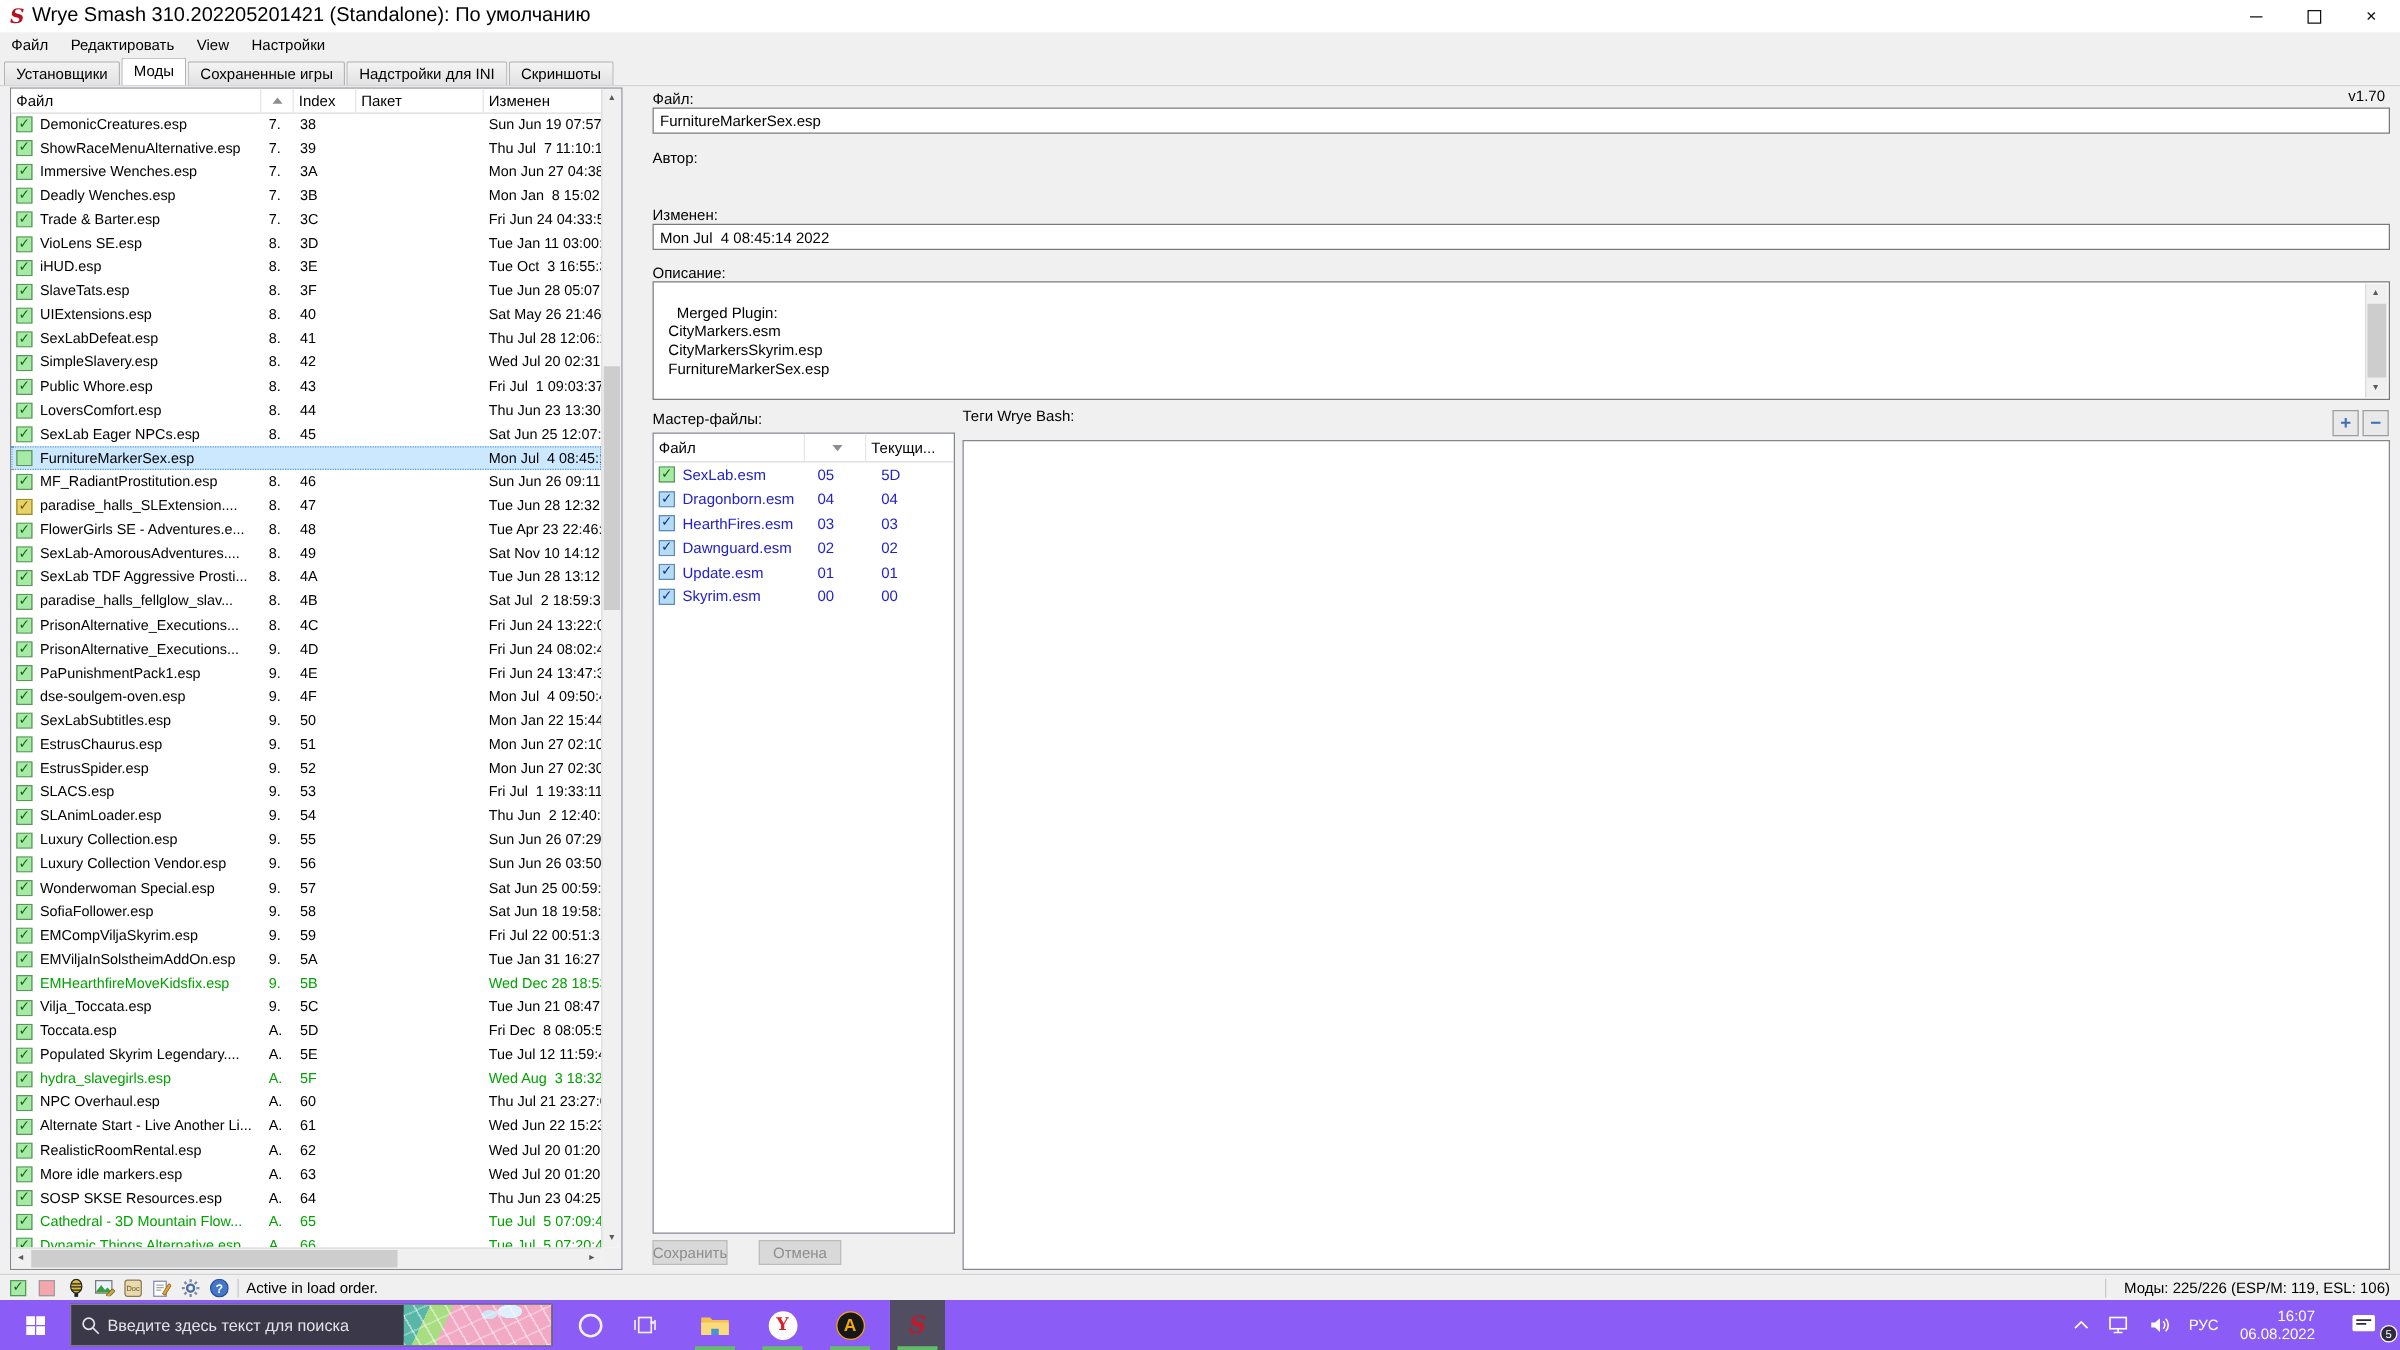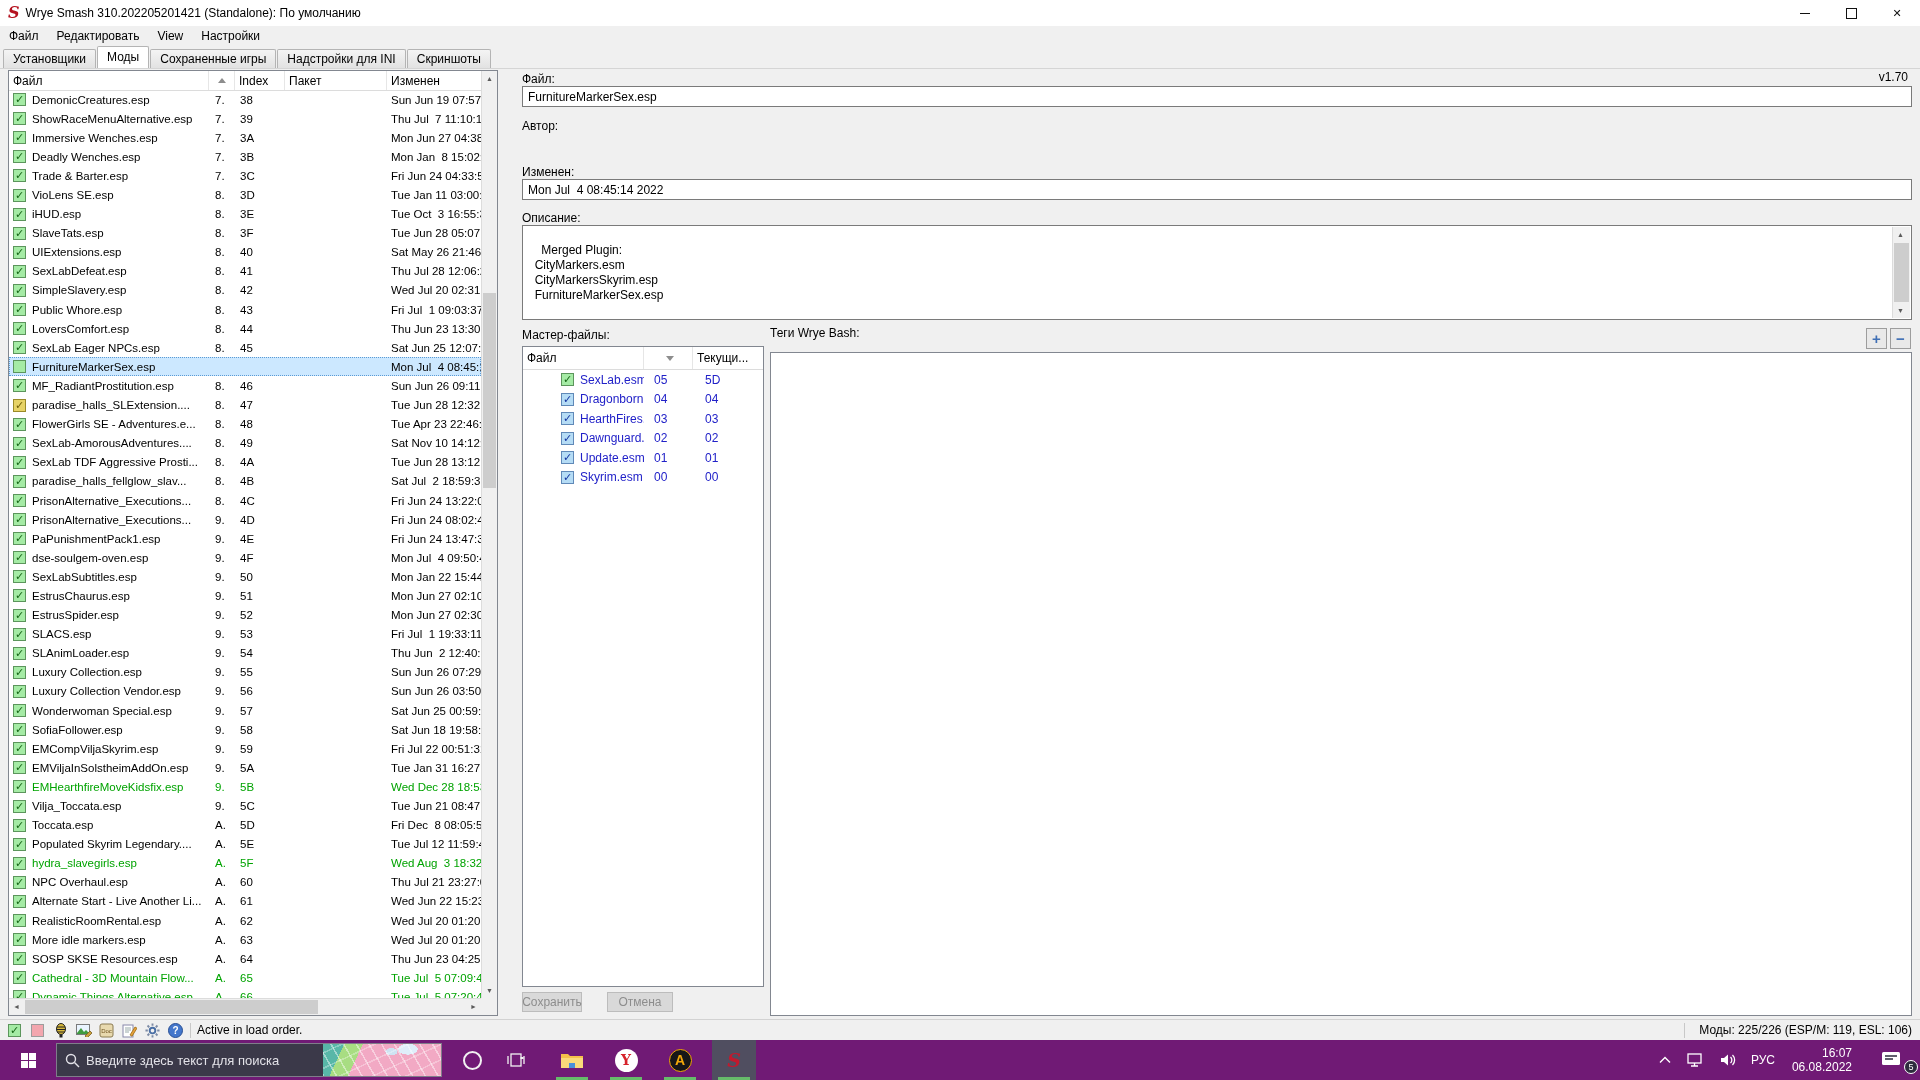--- a/index.html
+++ b/index.html
@@ -2,21 +2,21 @@
 <html><head>
 <meta charset="utf-8">
 <style>
   html,body{margin:0;padding:0;background:#000;}
   #screen{position:relative;width:1920px;height:1080px;background:#f0f0f0;overflow:hidden;
           font-family:"Liberation Sans","DejaVu Sans",sans-serif;color:#000;}
   
   .titlebar{position:absolute;left:0;top:0;width:1920px;height:26px;background:#fff;display:flex;align-items:center;}
   .app-icon{font-family:"DejaVu Serif",serif;font-style:italic;font-weight:bold;font-size:16px;color:#b5121f;
             margin:0 6px 0 8px;line-height:1;}
-  .title-text{font-size:12px;}
+  .title-text{font-size:16px;}
   .win-btns{margin-left:auto;display:flex;height:100%;}
   .win-btn{width:46px;height:100%;display:flex;align-items:center;justify-content:center;color:#111;font-size:11px;}
   .glyph-min{width:10px;border-top:1px solid #111;}
   .glyph-max{width:9px;height:9px;border:1px solid #111;}
   
   .menubar{position:absolute;left:0;top:26px;width:1920px;height:20px;background:#f0f0f0;display:flex;align-items:center;font-size:12px;}
   .menu-item{padding:0 9px;}
   
   .tabbar{position:absolute;left:0;top:46px;width:1920px;height:22px;background:#f0f0f0;display:flex;align-items:flex-end;padding-left:3px;border-bottom:1px solid #d5d5d5;}
   .tab{height:18px;line-height:18px;padding:0 9px;font-size:12px;background:linear-gradient(#f4f4f4,#e2e2e2);
@@ -66,37 +66,37 @@
   .descbox{position:absolute;background:#fff;border:1px solid #7a7a7a;box-sizing:border-box;font-size:12px;
            padding:2px 20px 2px 5px;white-space:pre;line-height:15px;overflow:hidden;}
   .desc-scroll{position:absolute;top:1px;bottom:1px;right:1px;width:17px;background:#f0f0f0;border-left:1px solid #dcdcdc;}
   .masters{position:absolute;left:522px;top:346px;width:242px;height:641px;background:#fff;border:1px solid #828790;box-sizing:border-box;}
   .m-header{display:flex;height:22px;border-bottom:1px solid #dcdcdc;font-size:12px;}
   .m-hc{display:flex;align-items:center;padding-left:4px;border-right:1px solid #e6e6e6;box-sizing:border-box;overflow:hidden;white-space:nowrap;}
   .m-hc-name{flex:1;}
   .m-hc-e{width:49px;justify-content:center;}
   .m-hc-c{width:70px;border-right:none;}
   .m-row{display:flex;height:19.5px;align-items:center;font-size:12px;color:#2121c8;}
-  .m-name{flex:1;display:flex;align-items:center;overflow:hidden;white-space:nowrap;margin-left:34px;}
+  .m-name{flex:1;display:flex;align-items:center;overflow:hidden;white-space:nowrap;}
   .m-e{width:49px;padding-left:10px;box-sizing:border-box;}
   .m-c{width:70px;padding-left:12px;box-sizing:border-box;}
   .tags-panel{position:absolute;left:770px;top:352px;width:1142px;height:664px;background:#fff;border:1px solid #828790;box-sizing:border-box;}
   .tagbtn{position:absolute;width:21px;height:21px;top:328px;background:#e9e9e9;border:1px solid #9d9d9d;box-sizing:border-box;
           display:flex;align-items:center;justify-content:center;color:#3f6fb5;font-size:15px;font-weight:bold;line-height:1;}
   .pushbtn{position:absolute;height:20px;background:#d9d9d9;border:1px solid #bcbcbc;box-sizing:border-box;color:#8d8d8d;
            font-size:12px;display:flex;align-items:center;justify-content:center;}
   
   .statusbar{position:absolute;left:0;top:1019px;width:1920px;height:21px;background:#f0f0f0;border-top:1px solid #d2d2d2;
              display:flex;align-items:center;font-size:12px;box-sizing:border-box;}
   .st-icon{width:17px;height:15px;margin-left:6px;display:inline-flex;align-items:center;justify-content:center;flex:none;}
   .st-sep{width:1px;height:15px;background:#c8c8c8;margin:0 6px;}
   .st-right{margin-left:auto;display:flex;align-items:center;height:100%;}
   .pinkbox{width:13px;height:13px;background:#f3a6ae;border:1px solid #9c9c9c;box-sizing:border-box;}
   
-  .taskbar{position:absolute;left:0;top:1040px;width:1920px;height:40px;background:#701a75;display:flex;align-items:stretch;color:#fff;}
+  .taskbar{position:absolute;left:0;top:1040px;width:1920px;height:40px;background:#8b5cf6;display:flex;align-items:stretch;color:#fff;}
   .tb-start{width:56px;display:flex;align-items:center;justify-content:center;}
   .winlogo{display:grid;grid-template-columns:7px 7px;grid-template-rows:7px 7px;gap:1px;}
   .winlogo span{background:#fff;}
   .tb-search{width:386px;margin:3px 0;background:#3b3949;border:1px solid #7f7d8a;box-sizing:border-box;display:flex;align-items:center;position:relative;overflow:hidden;}
   .tb-search-text{font-size:13px;color:#e3e2e8;margin-left:6px;white-space:nowrap;}
   .search-art{position:absolute;right:0;top:0;bottom:0;width:118px;
       background:
         radial-gradient(16px 9px at 72% 16%, #dfeefa 60%, rgba(0,0,0,0) 61%),
         radial-gradient(10px 6px at 58% 24%, #cfe3f2 60%, rgba(0,0,0,0) 61%),
         linear-gradient(115deg,#58b7a8 0 16%,#a8dd82 16% 30%,#f2a9c4 30% 100%);}

